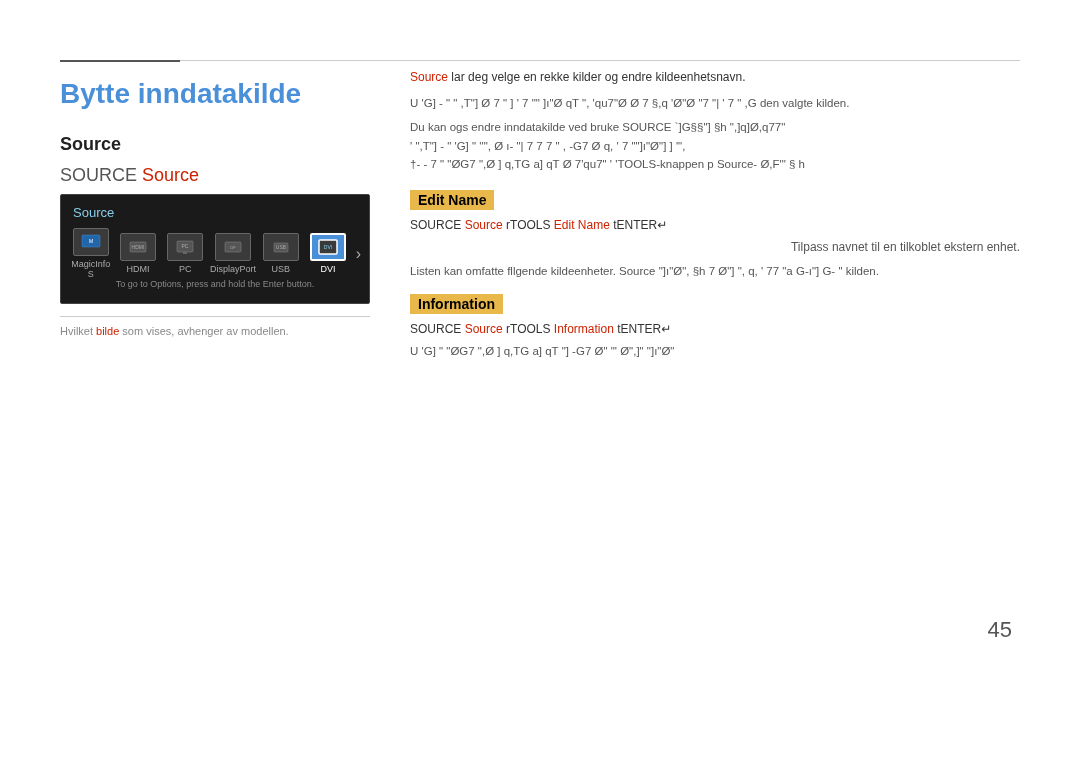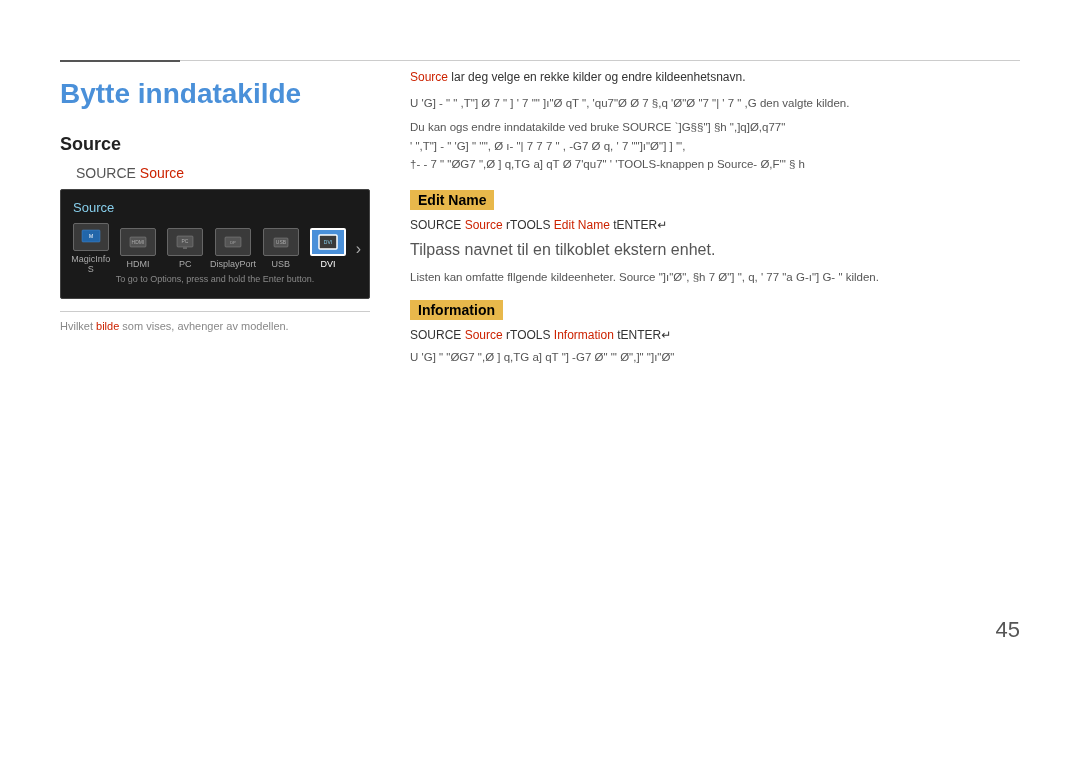--- a/index.html
+++ b/index.html
@@ -62,24 +62,23 @@
     }
 
     .section-title {
       font-size: 18px;
       font-weight: bold;
       color: #222;
       margin-bottom: 10px;
     }
 
     .source-label-line {
-      font-size: 14px;
+      font-size: 18px;
       color: #555;
       margin-bottom: 8px;
-      margin-left: 16px;
     }
 
     .source-label-line .red-text {
       color: #cc2200;
     }
 
     
     .source-box {
       background: #1a1a1a;
       border: 1px solid #444;
@@ -205,24 +204,25 @@
       font-size: 12px;
       color: #333;
       margin-bottom: 6px;
     }
 
     .command-line .red-text {
       color: #cc2200;
     }
 
     .sub-text {
-      font-size: 16px;
+      font-size: 12px;
       color: #555;
       margin-bottom: 6px;
       line-height: 1.5;
+      text-align: right;
     }
 
     .list-text {
       font-size: 11.5px;
       color: #555;
       line-height: 1.6;
       margin-bottom: 4px;
     }
 
     .list-links {
@@ -232,21 +232,21 @@
     }
 
     .list-links .orange-text {
       color: #e87820;
     }
 
     
     .page-number {
       position: absolute;
       bottom: 30px;
-      right: 60px;
+      right: 68px;
       font-size: 22px;
       color: #555;
       font-weight: normal;
     }
   </style>
 </head>
 <body>
 
 <div class="page-container">
   <div class="top-line"></div>

